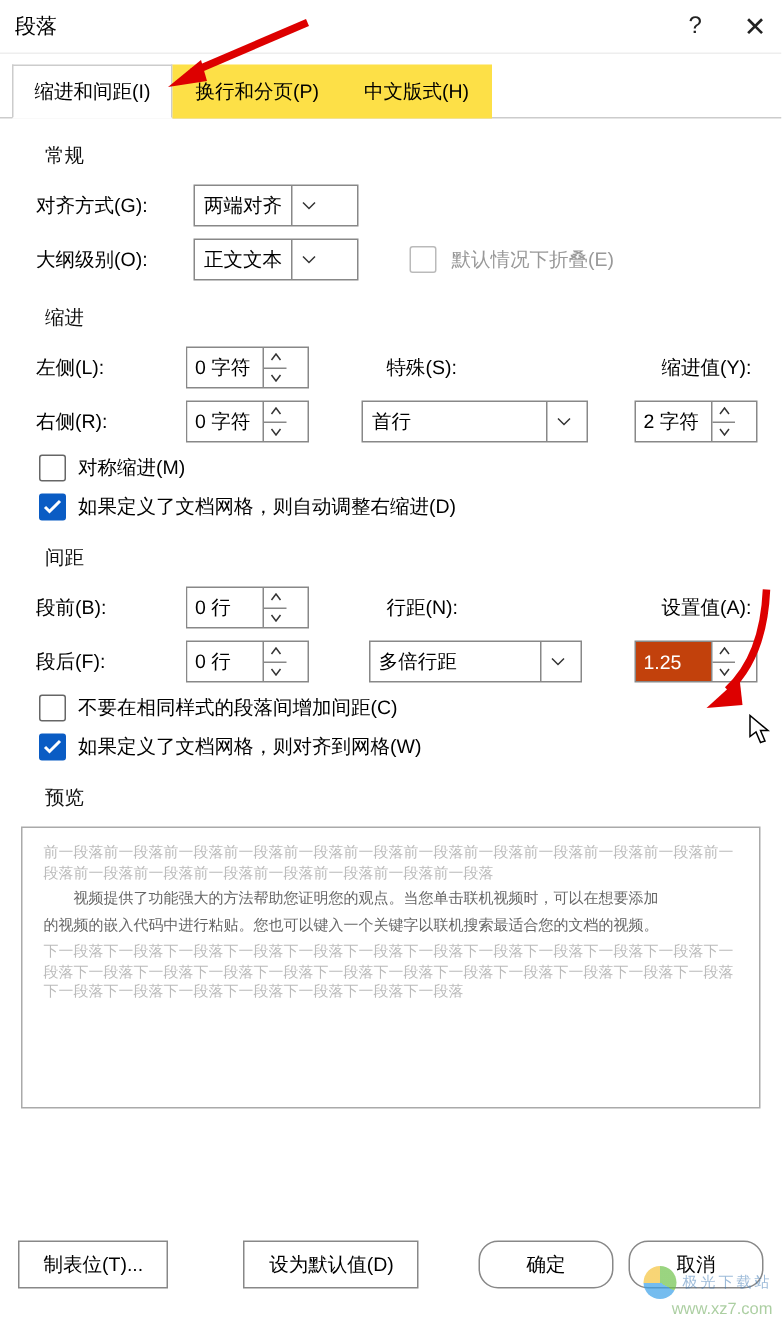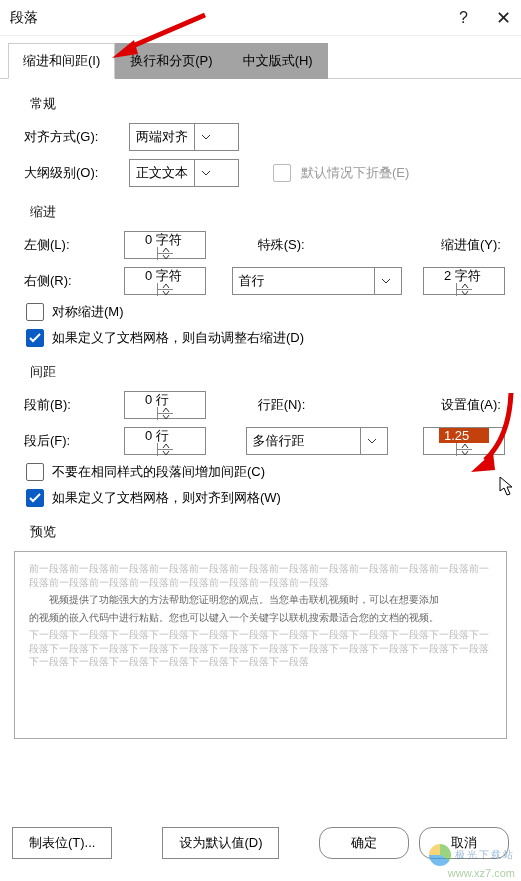--- a/index.html
+++ b/index.html
@@ -30,21 +30,21 @@
   padding: 0 8px;
   margin-top: 6px;
 }
 .tab {
   padding: 8px 14px 8px 14px;
   border: 1px solid transparent;
   border-bottom: none;
   cursor: pointer;
   position: relative;
   top: 1px;
-  background: #a3a3a3;
+  background: #fde047;
 }
 .tab.active {
   border-color: #ccc;
   background: #fff;
   border-bottom: 1px solid #fff;
 }
 
 .section-label { margin: 16px 0 10px 14px; color: #111; }
 .body { padding: 0 16px 0 16px; }
 
@@ -65,21 +65,20 @@
   align-items: center;
   padding: 0 6px;
   margin-left: 6px;
 }
 .caret svg { width: 10px; height: 10px; }
 .input-num {
   height: 28px;
   border: 1px solid #888;
   display: inline-flex;
   align-items: center;
-  flex-direction: column;
 }
 .input-num input {
   border: none;
   width: 50px;
   height: 100%;
   padding: 0 5px;
   font-family: inherit;
   font-size: 13px;
   outline: none;
 }
@@ -266,21 +265,21 @@
             </svg>
           </div>
       <div class="spin">
             <svg viewBox="0 0 8 6">
               <path d="M1 1 L4 5 L7 1" stroke="#333" fill="none"></path>
             </svg>
           </div>
     </div>
   </div>
   <div></div>
-  <div class="select" style="width:170px;margin-left:4px">
+  <div class="select" style="width:151px;margin-left:4px">
     <span>首行</span>
     <span class="caret" style="margin-left:auto">
           <svg viewBox="0 0 10 10">
             <path d="M1 3 L5 7 L9 3" stroke="#333" fill="none"></path>
           </svg>
         </span>
   </div>
   <div></div>
   <div class="input-num" style="width:82px;margin-left:auto">
     <input value="2 字符" style="">

